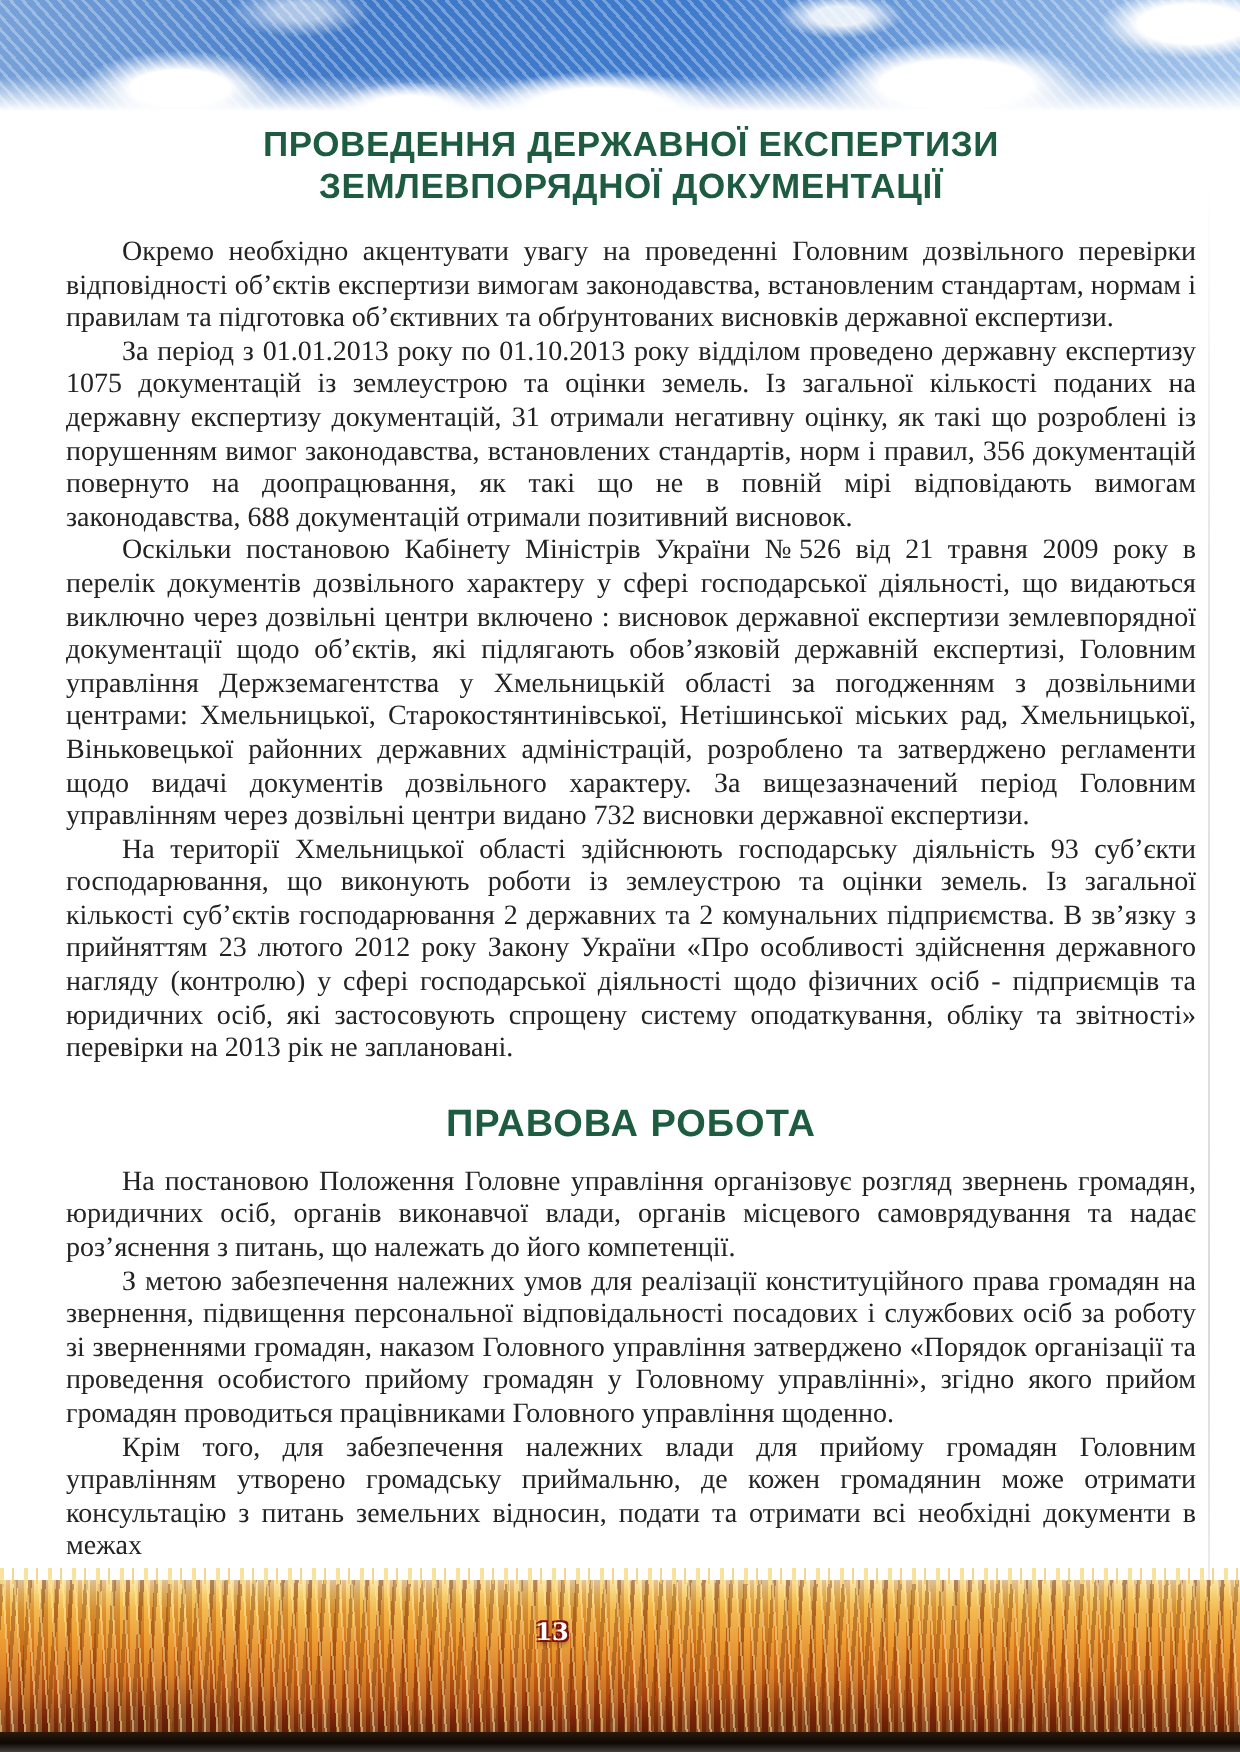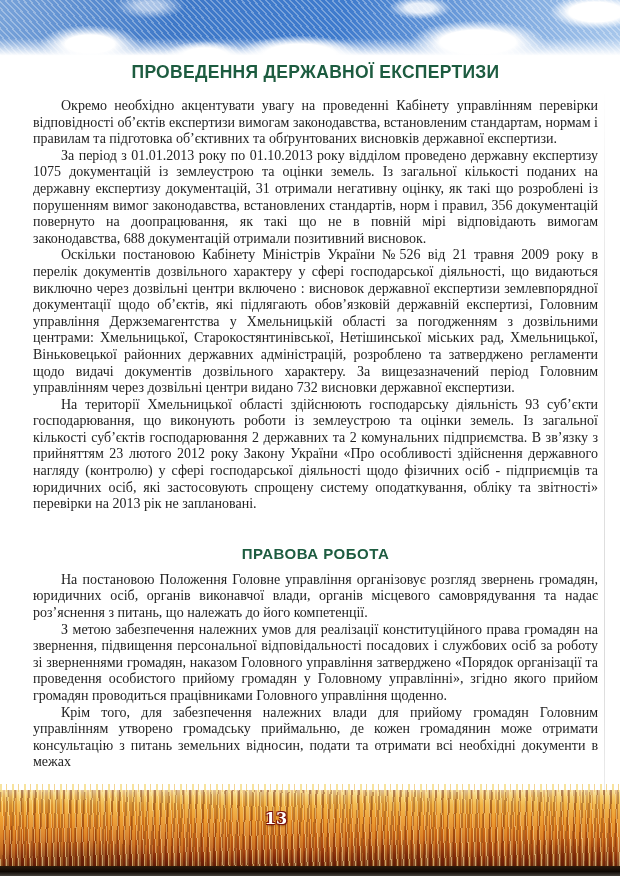--- a/index.html
+++ b/index.html
@@ -40,23 +40,23 @@
     padding:62px 22px 0 33px;box-sizing:border-box;overflow:hidden;
   }
   .doc-title{
     margin:0 auto 15px;width:480px;text-align:center;
     font-family:"Liberation Sans", sans-serif;font-weight:bold;
     font-size:17.5px;line-height:21px;letter-spacing:.3px;
     color:var(--heading-green);
   }
   .doc-title span{display:block;}
   .doc-sub{
-    margin:32px 0 10px;text-align:center;
+    margin:18px 0 10px;text-align:center;
     font-family:"Liberation Sans", sans-serif;font-weight:bold;
-    font-size:15px;letter-spacing:.5px;color:var(--heading-green);
+    font-size:19px;letter-spacing:.5px;color:var(--heading-green);
   }
   p.body{
     margin:0;font-size:14px;line-height:16.6px;color:var(--body-text);
     text-align:justify;text-indent:28px;
   }
 
   
   .wheat{
     position:absolute;left:0;top:790px;width:620px;height:76px;
     background:
@@ -71,21 +71,21 @@
                       #d06a14 58%,#a8440e 78%,#731f07 92%,#521505 100%);
   }
   .wheat::before{ 
     content:"";position:absolute;top:-6px;left:0;right:0;height:8px;
     background:repeating-linear-gradient(90deg,
       rgba(246,222,140,0.85) 0 2px, rgba(255,255,255,0) 2px 6px,
       rgba(240,200,110,0.75) 6px 7px, rgba(255,255,255,0) 7px 12px);
   }
   .page-num{
     position:absolute;top:19px;left:276px;transform:translateX(-50%);
-    font-family:"DejaVu Serif", serif;font-weight:bold;font-size:16px;
+    font-family:"DejaVu Serif", serif;font-weight:bold;font-size:12px;
     color:var(--page-number-fill);
     text-shadow:
       -1px -1px 0 var(--page-number-outline),
        1px -1px 0 var(--page-number-outline),
       -1px  1px 0 var(--page-number-outline),
        1px  1px 0 var(--page-number-outline),
        0 2px 2px rgba(60,10,5,.55);
   }
 
   
@@ -102,23 +102,24 @@
 </head>
 <body>
 
 <div class="page">
 
   <div class="sky"></div>
 
   <main class="content">
     <h1 class="doc-title">
       <span>ПРОВЕДЕННЯ ДЕРЖАВНОЇ ЕКСПЕРТИЗИ</span>
+      <span>ЗЕМЛЕВПОРЯДНОЇ ДОКУМЕНТАЦІЇ</span>
     </h1>
 
-    <p class="body">Окремо необхідно акцентувати увагу на проведенні Кабінету управлінням перевірки відповідності об’єктів експертизи вимогам законодавства, встановленим стандартам, нормам і правилам та підготовка об’єктивних та обґрунтованих висновків державної експертизи.</p>
+    <p class="body">Окремо необхідно акцентувати увагу на проведенні Головним дозвільного перевірки відповідності об’єктів експертизи вимогам законодавства, встановленим стандартам, нормам і правилам та підготовка об’єктивних та обґрунтованих висновків державної експертизи.</p>
     <p class="body">За період з 01.01.2013 року по 01.10.2013 року відділом проведено державну експертизу 1075 документацій із землеустрою та оцінки земель. Із загальної кількості поданих на державну експертизу документацій, 31 отримали негативну оцінку, як такі що розроблені із порушенням вимог законодавства, встановлених стандартів, норм і правил, 356 документацій повернуто на доопрацювання, як такі що не в повній мірі відповідають вимогам законодавства, 688 документацій отримали позитивний висновок.</p>
     <p class="body">Оскільки постановою Кабінету Міністрів України №526 від 21 травня 2009 року в перелік документів дозвільного характеру у сфері господарської діяльності, що видаються виключно через дозвільні центри включено : висновок державної експертизи землевпорядної документації щодо об’єктів, які підлягають обов’язковій державній експертизі, Головним управління Держземагентства у Хмельницькій області за погодженням з дозвільними центрами: Хмельницької, Старокостянтинівської, Нетішинської міських рад, Хмельницької, Віньковецької районних державних адміністрацій, розроблено та затверджено регламенти щодо видачі документів дозвільного характеру. За вищезазначений період Головним управлінням через дозвільні центри видано 732 висновки державної експертизи.</p>
     <p class="body">На території Хмельницької області здійснюють господарську діяльність 93 суб’єкти господарювання, що виконують роботи із землеустрою та оцінки земель. Із загальної кількості суб’єктів господарювання 2 державних та 2 комунальних підприємства. В зв’язку з прийняттям 23 лютого 2012 року Закону України «Про особливості здійснення державного нагляду (контролю) у сфері господарської діяльності щодо фізичних осіб - підприємців та юридичних осіб, які застосовують спрощену систему оподаткування, обліку та звітності» перевірки на 2013 рік не заплановані.</p>
 
     <h2 class="doc-sub">ПРАВОВА РОБОТА</h2>
 
     <p class="body">На постановою Положення Головне управління організовує розгляд звернень громадян, юридичних осіб, органів виконавчої влади, органів місцевого самоврядування та надає роз’яснення з питань, що належать до його компетенції.</p>
     <p class="body">З метою забезпечення належних умов для реалізації конституційного права громадян на звернення, підвищення персональної відповідальності посадових і службових осіб за роботу зі зверненнями громадян, наказом Головного управління затверджено «Порядок організації та проведення особистого прийому громадян у Головному управлінні», згідно якого прийом громадян проводиться працівниками Головного управління щоденно.</p>
     <p class="body">Крім того, для забезпечення належних влади для прийому громадян Головним управлінням утворено громадську приймальню, де кожен громадянин може отримати консультацію з питань земельних відносин, подати та отримати всі необхідні документи в межах</p>
   </main>

